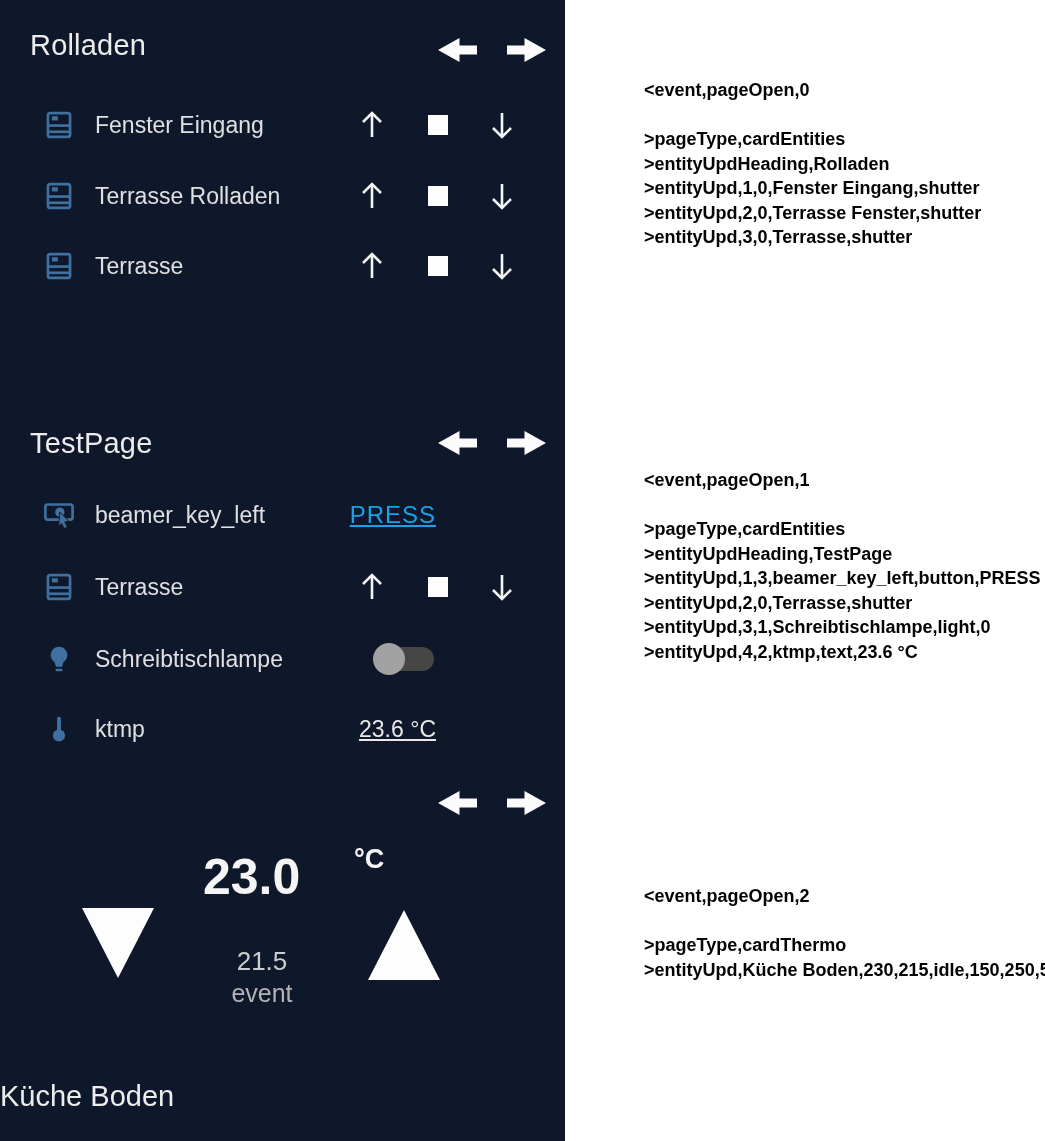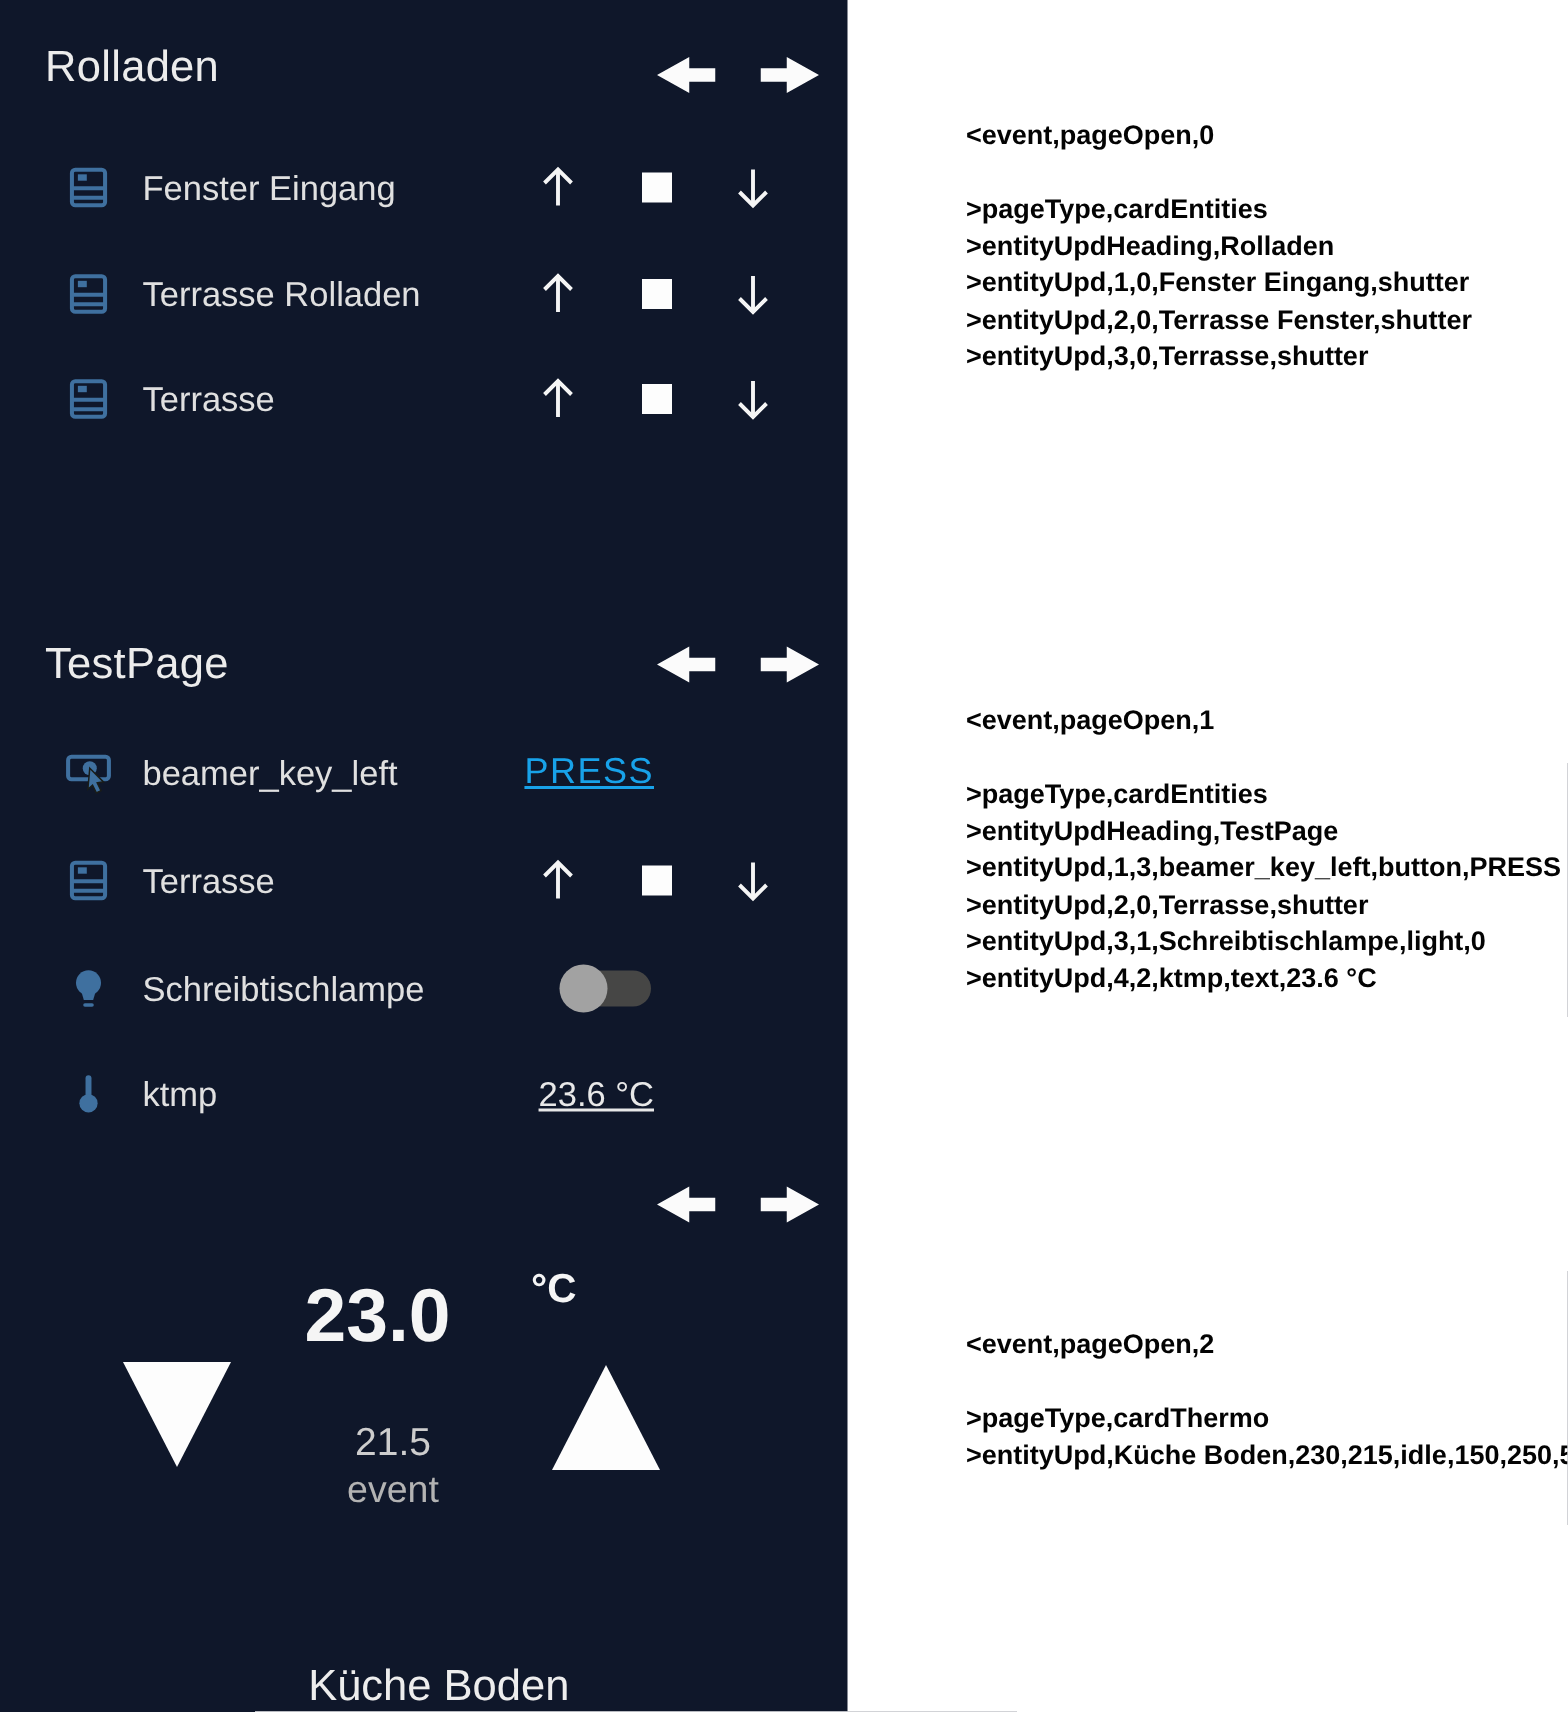--- a/index.html
+++ b/index.html
@@ -33,21 +33,21 @@
   .evalue{position:absolute;right:35px;top:0;line-height:44px;font-size:23px;color:#e8e8e8;text-decoration:underline;}
   .toggle{position:absolute;right:37px;top:10px;width:56px;height:24px;border-radius:12px;background:#464645;}
   .knob{position:absolute;left:-5px;top:-4px;width:32px;height:32px;border-radius:50%;background:#a2a2a2;}
   .t-cur{position:absolute;left:203px;top:72px;font-size:50px;line-height:1;font-weight:700;color:#f5f5f5;}
   .t-unit{position:absolute;left:354px;top:64px;font-size:27px;font-weight:700;color:#f5f5f5;}
   .t-down,.t-up{position:absolute;width:72px;height:70px;}
   .t-down{left:82px;top:128px;}
   .t-up{left:368px;top:130px;}
   .t-target{position:absolute;left:162px;top:166px;width:200px;text-align:center;font-size:26px;color:#cdcdcd;}
   .t-state{position:absolute;left:162px;top:199px;width:200px;text-align:center;font-size:25px;color:#b3b3b3;}
-  .t-name{position:absolute;left:0;top:300px;width:585px;text-align:center;font-size:29px;color:#ededed;margin-top:28px;}
+  .t-name{position:absolute;left:0;top:300px;width:585px;text-align:left;font-size:29px;color:#ededed;}
   .logcol .log{position:absolute;left:616px;white-space:pre;font-weight:700;font-size:18px;
                line-height:24.5px;color:#030303;font-family:"Liberation Sans",sans-serif;margin-left:28px;}
   .log1{top:78px;}
   .log2{top:468px;}
   .log3{top:884px;}
 </style>
 </head>
 <body>
 
 <div class="screen">

